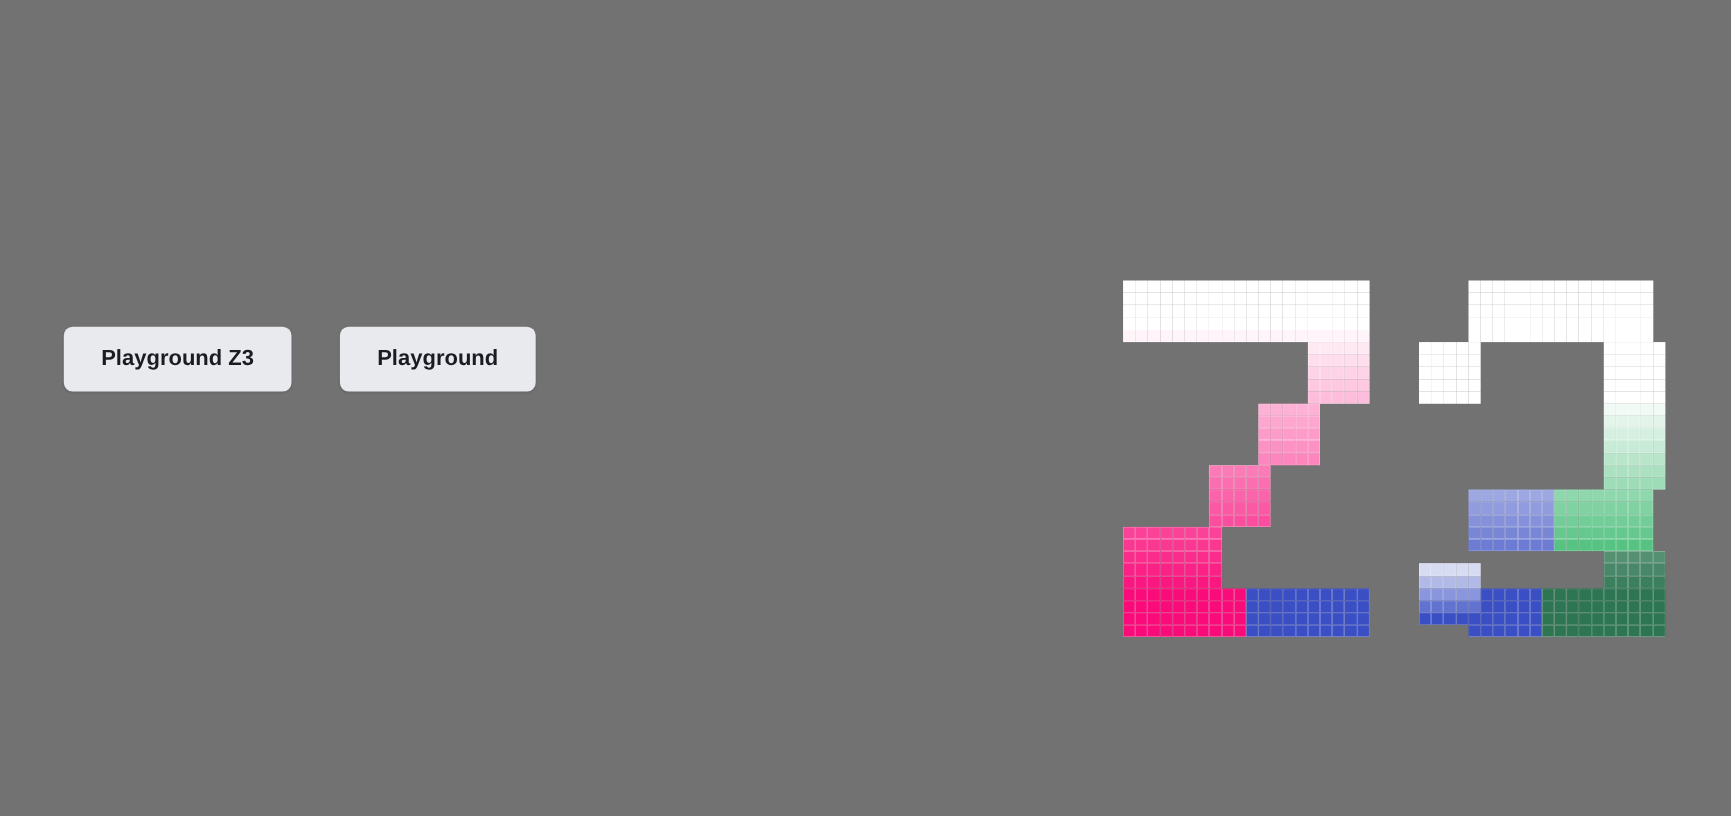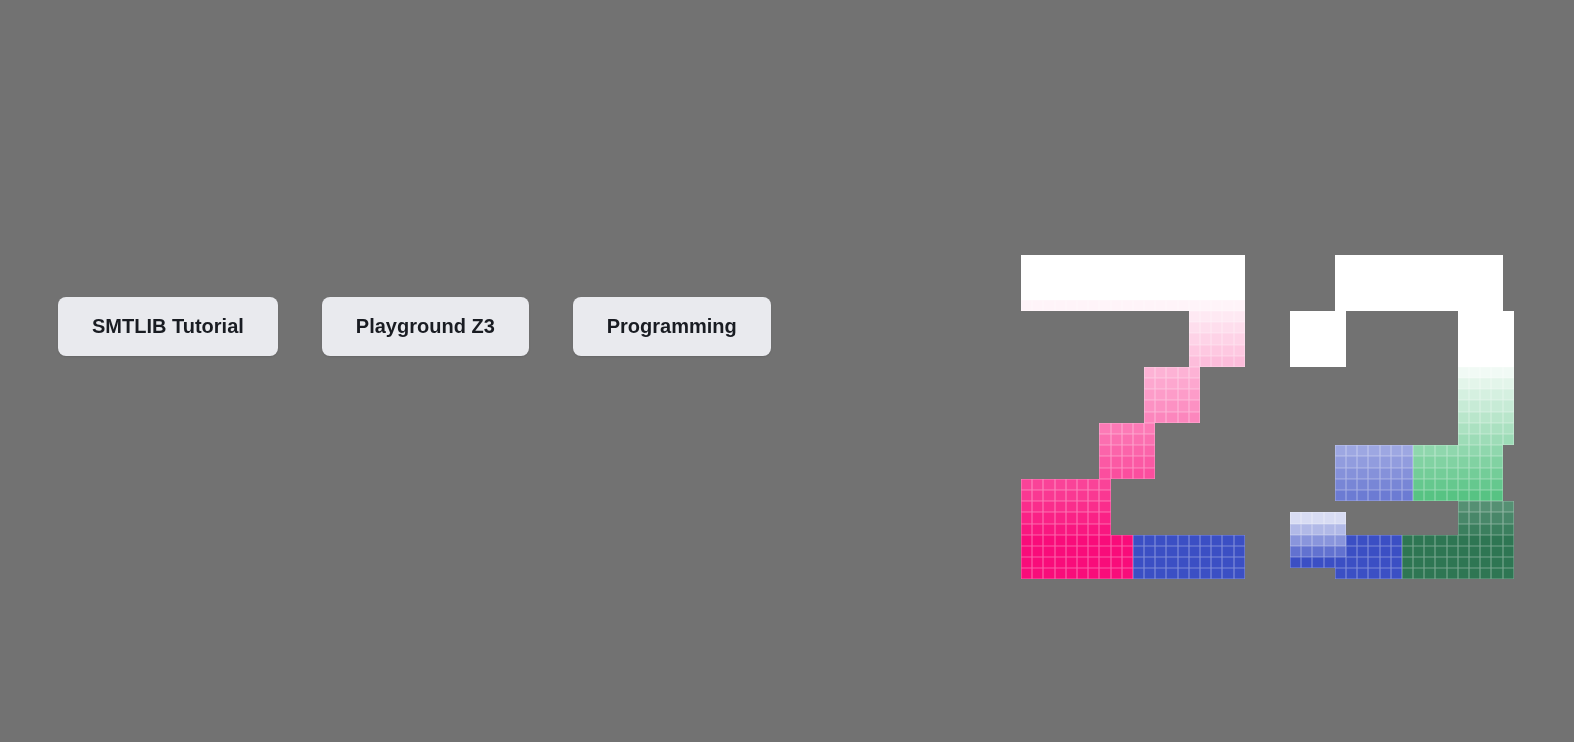--- a/index.html
+++ b/index.html
@@ -97,23 +97,22 @@
   }
 </style>
 </head>
 <body style="background: rgb(114, 114, 114);">
 
 <div class="hero">
 
   <div class="hero-text">
 
     <div class="button-row">
-      <button class="hero-button">SMTLIB Tutorial</button>
       <button class="hero-button">Playground Z3</button>
-      <button class="hero-button">Programming</button>
+      <button class="hero-button">Playground</button>
     </div>
   </div>
 
   <div class="logo-wrap">
     <div class="glyph seven">
       <div class="pgrid" id="grid-seven">
           <div class="cell on" style="background: rgb(255, 255, 255);"></div>
           <div class="cell on" style="background: rgb(255, 255, 255);"></div>
           <div class="cell on" style="background: rgb(255, 255, 255);"></div>
           <div class="cell on" style="background: rgb(255, 255, 255);"></div>

